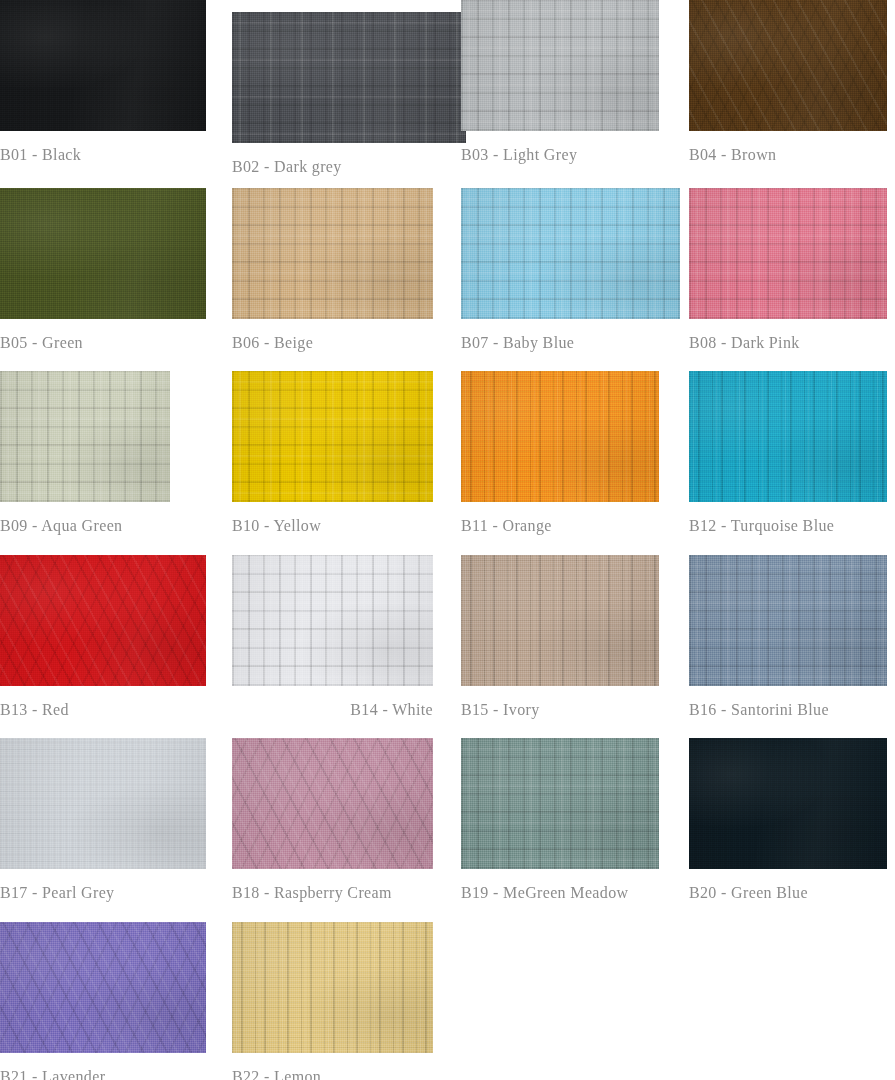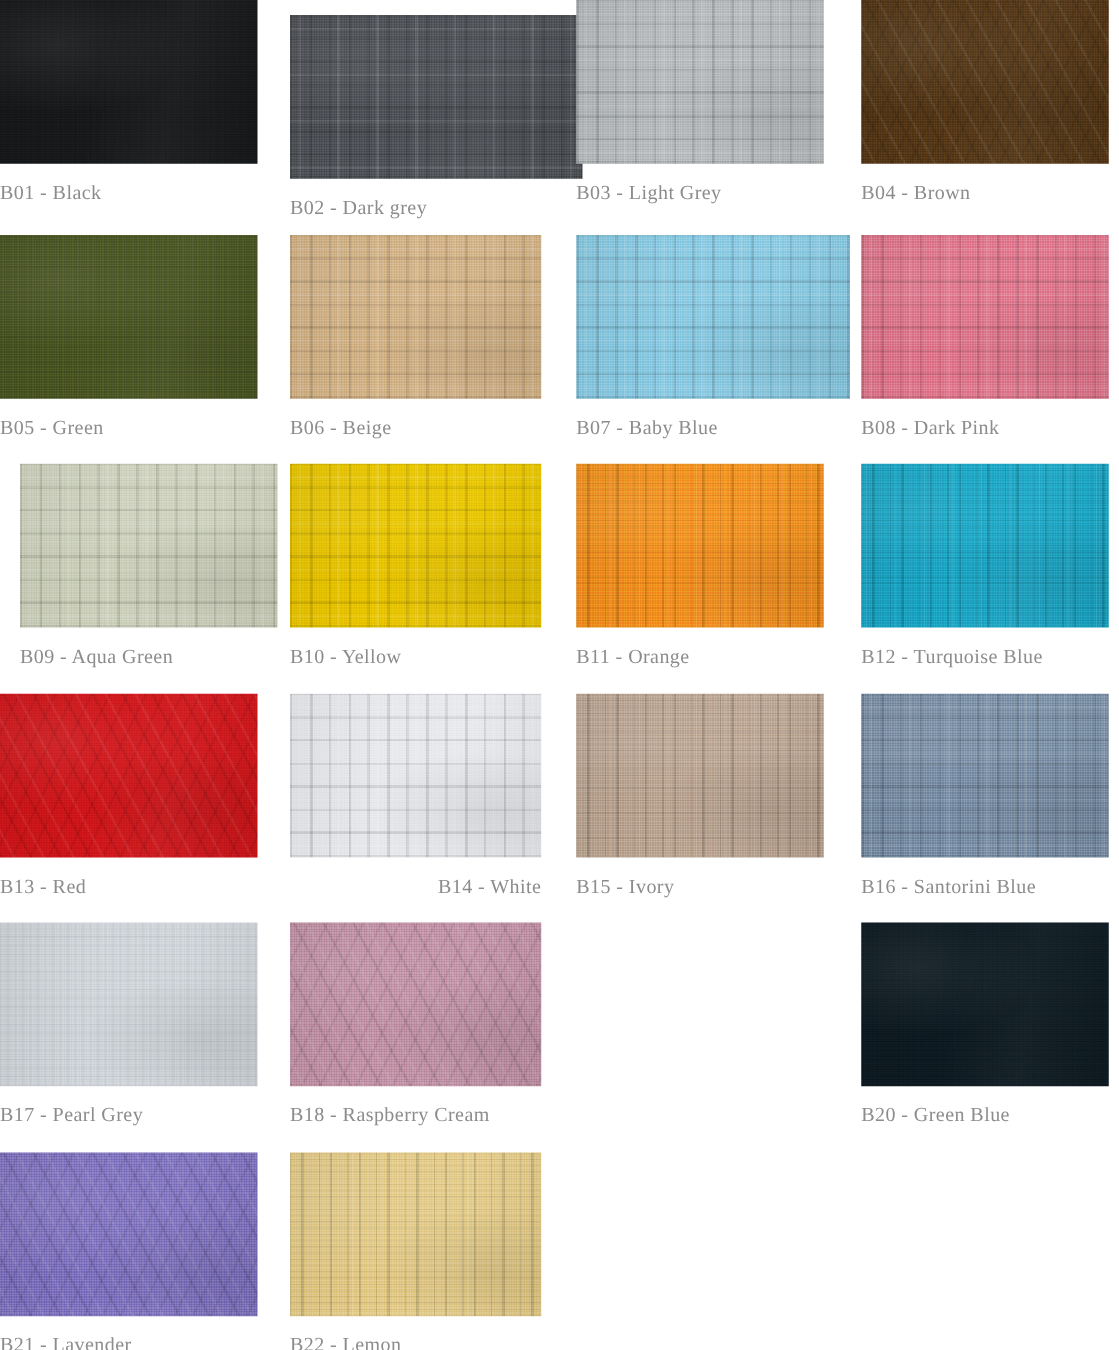--- a/index.html
+++ b/index.html
@@ -193,21 +193,21 @@
       <div class="swatch-label">B07 - Baby Blue</div>
     </div>
     <div class="swatch-cell" style="left: 689px; top: 188px; width: 198px;">
       <div class="swatch-chip" style="height: 131px; background-color: rgb(224, 121, 143);">
         <div class="weave weave-plaid"></div>
         <div class="weave weave-grain"></div>
         <div class="weave weave-shade"></div>
       </div>
       <div class="swatch-label">B08 - Dark Pink</div>
     </div>
-    <div class="swatch-cell" style="left: 16px; top: 371px; width: 206px;">
+    <div class="swatch-cell" style="left: 0px; top: 371px; width: 170px;">
       <div class="swatch-chip" style="height: 131px; background-color: rgb(204, 208, 187);">
         <div class="weave weave-plaid"></div>
         <div class="weave weave-grain"></div>
         <div class="weave weave-shade"></div>
       </div>
       <div class="swatch-label">B09 - Aqua Green</div>
     </div>
     <div class="swatch-cell" style="left: 232px; top: 371px; width: 201px;">
       <div class="swatch-chip" style="height: 131px; background-color: rgb(232, 196, 0);">
         <div class="weave weave-plaid"></div>
@@ -273,20 +273,28 @@
       <div class="swatch-label">B17 - Pearl Grey</div>
     </div>
     <div class="swatch-cell" style="left: 232px; top: 738px; width: 201px;">
       <div class="swatch-chip" style="height: 131px; background-color: rgb(191, 142, 163);">
         <div class="weave weave-twill"></div>
         <div class="weave weave-grain"></div>
         <div class="weave weave-shade"></div>
       </div>
       <div class="swatch-label">B18 - Raspberry Cream</div>
     </div>
+    <div class="swatch-cell" style="left: 461px; top: 738px; width: 198px;">
+      <div class="swatch-chip" style="height: 131px; background-color: rgb(122, 149, 145);">
+        <div class="weave weave-plaid"></div>
+        <div class="weave weave-grain"></div>
+        <div class="weave weave-shade"></div>
+      </div>
+      <div class="swatch-label">B19 - MeGreen Meadow</div>
+    </div>
     <div class="swatch-cell" style="left: 689px; top: 738px; width: 198px;">
       <div class="swatch-chip" style="height: 131px; background-color: rgb(13, 26, 33);">
         <div class="weave weave-plain"></div>
         <div class="weave weave-grain"></div>
         <div class="weave weave-shade"></div>
       </div>
       <div class="swatch-label">B20 - Green Blue</div>
     </div>
     <div class="swatch-cell" style="left: 0px; top: 922px; width: 206px;">
       <div class="swatch-chip" style="height: 131px; background-color: rgb(125, 112, 189);">

